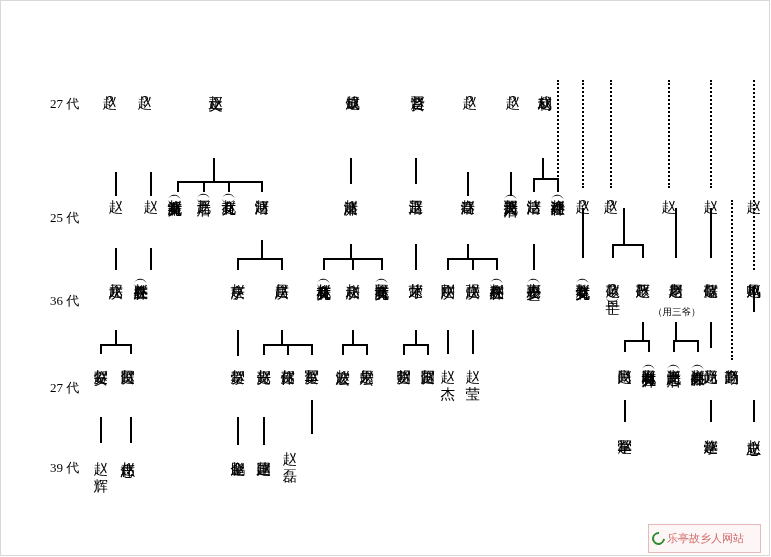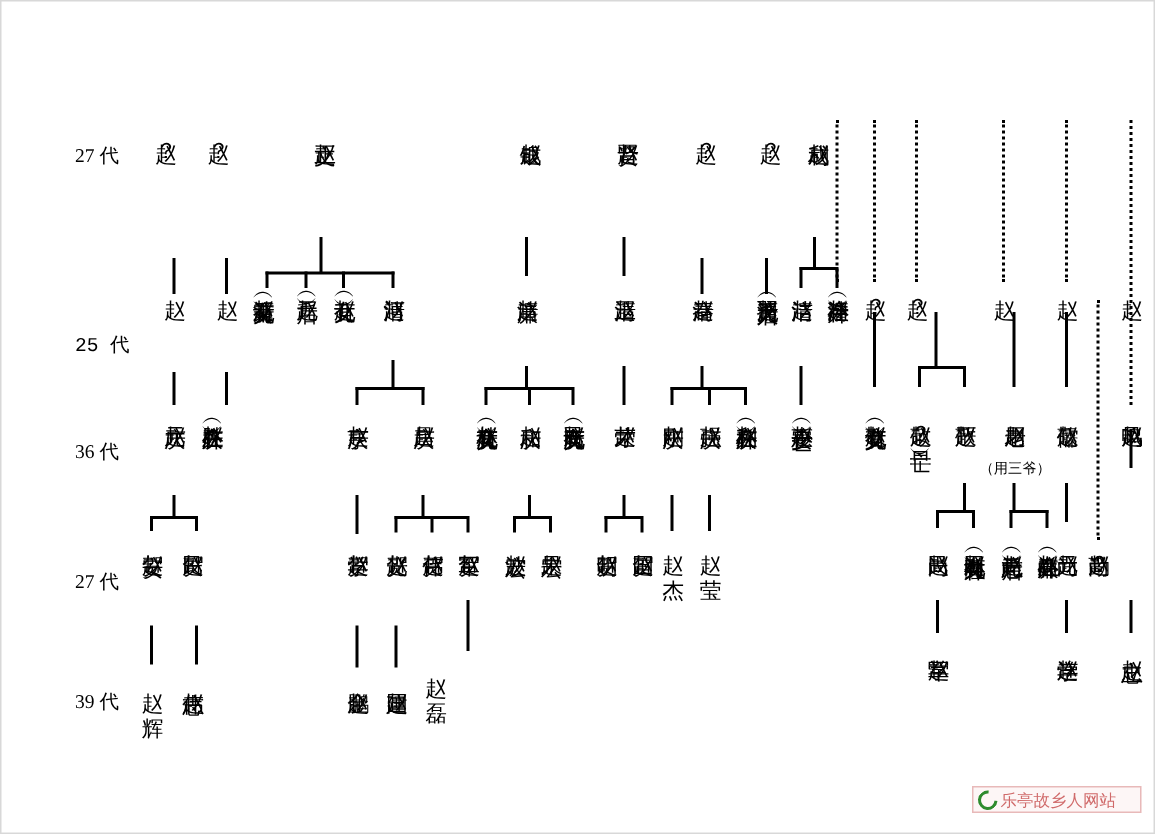--- a/index.html
+++ b/index.html
@@ -73,21 +73,21 @@
   }
   .hline{
     position:absolute;
     height:2px;
     background:#000;
   }
   
   .watermark{
     position:absolute;
     left:648px;top:524px;
-    width:113px;height:18px;
+    width:113px;height:29px;
     border:1px solid #e8b9b9;
     background:#fdf6f6;
     display:flex;align-items:center;
     box-sizing:border-box;
     padding-left:3px;
   }
   .wm-logo{
     width:13px;height:13px;
     border-radius:50%;
     border:2px solid #2e8b2e;
@@ -107,21 +107,21 @@
 </style>
 </head>
 <body>
 
 <div id="chart">
 
   <div class="frame"></div>
 
 
   <div class="genlabel" style="left:50px;top:95px;">27 代</div>
-  <div class="genlabel" style="left:50px;top:221px;font-family:Liberation Mono, monospace;">25 代</div>
+  <div class="genlabel" style="left:50px;top:209px;">25 代</div>
   <div class="genlabel" style="left:50px;top:292px;">36 代</div>
   <div class="genlabel" style="left:50px;top:379px;">27 代</div>
   <div class="genlabel" style="left:50px;top:459px;">39 代</div>
 
   <div class="vline" style="left:115px;top:172px;height:24px;"></div>
   <div class="vline" style="left:150px;top:172px;height:24px;"></div>
 
   <div class="vline" style="left:115px;top:248px;height:22px;"></div>
   <div class="vline" style="left:150px;top:248px;height:22px;"></div>
 

